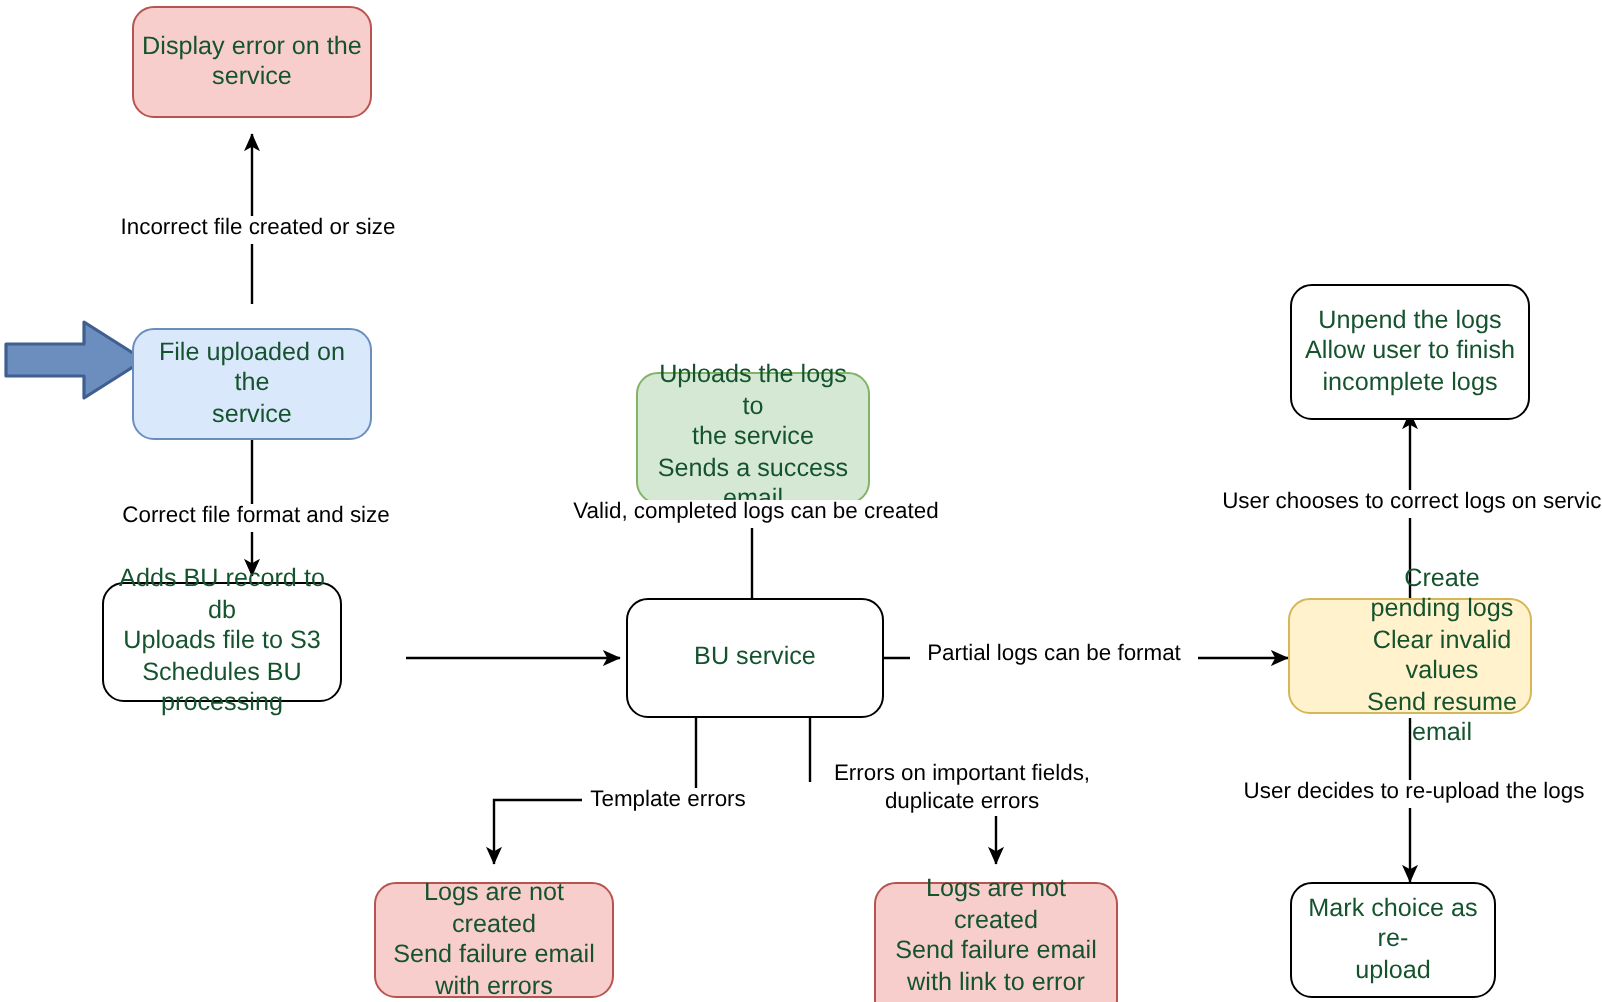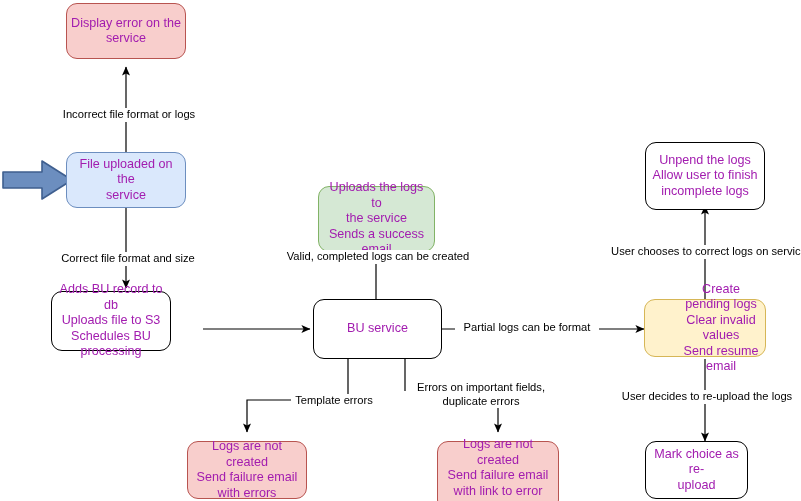--- a/index.html
+++ b/index.html
@@ -30,26 +30,26 @@
     box-sizing: border-box;
     border: 1.2px solid #000000;
     border-radius: 11px;
     background: #ffffff;
     display: flex;
     align-items: center;
     justify-content: center;
     text-align: center;
     font-size: 12.6px;
     line-height: 15.5px;
-    color: #a21caf;
+    color: #14532d;
     white-space: pre-line;
     padding: 2px 4px;
   }
   .node.pink   { background: #f8cecc; border-color: #b85450; }
-  .node.blue   { background: #dae8fc; border-color: #6c8ebf; }
+  .node.blue   { background: #dae8fc; border-color: #6c8ebf; margin-top: 12px; }
   .node.green  { background: #d5e8d4; border-color: #82b366; }
   .node.yellow { background: #fff2cc; border-color: #d6b656; padding-left: 36px; }
   .node.plain  { background: #ffffff; border-color: #000000; }
 
   .edge-label {
     position: absolute;
     font-size: 11.2px;
     line-height: 13.5px;
     color: #000000;
     text-align: center;
@@ -147,21 +147,21 @@
 with errors</div>
 
   <div class="node pink" style="left:437px; top:441px; width:122px; height:70px;">Logs are not created
 Send failure email
 with link to error
 summary</div>
 
   <div class="node plain" style="left:645px; top:441px; width:103px; height:58px;">Mark choice as re-
 upload</div>
 
-  <div class="edge-label" style="left:57px; top:108px; width:140px;">Incorrect file format or logs</div>
+  <div class="edge-label" style="left:57px; top:108px; width:140px;">Incorrect file created or size</div>
 
   <div class="edge-label" style="left:281px; top:250px; width:190px;">Valid, completed logs can be created</div>
 
   <div class="edge-label" style="left:57px; top:252px; width:138px;">Correct file format and size</div>
 
   <div class="edge-label" style="left:455px; top:321px; width:140px;">Partial logs can be format</div>
 
   <div class="edge-label" style="left:609px; top:245px; width:196px;">User chooses to correct logs on service</div>
 
   <div class="edge-label" style="left:291px; top:394px; width:82px;">Template errors</div>

